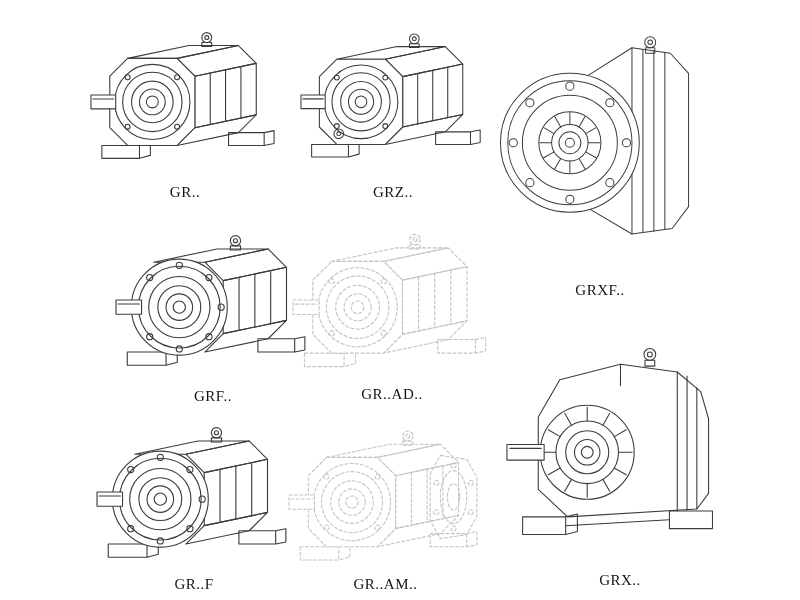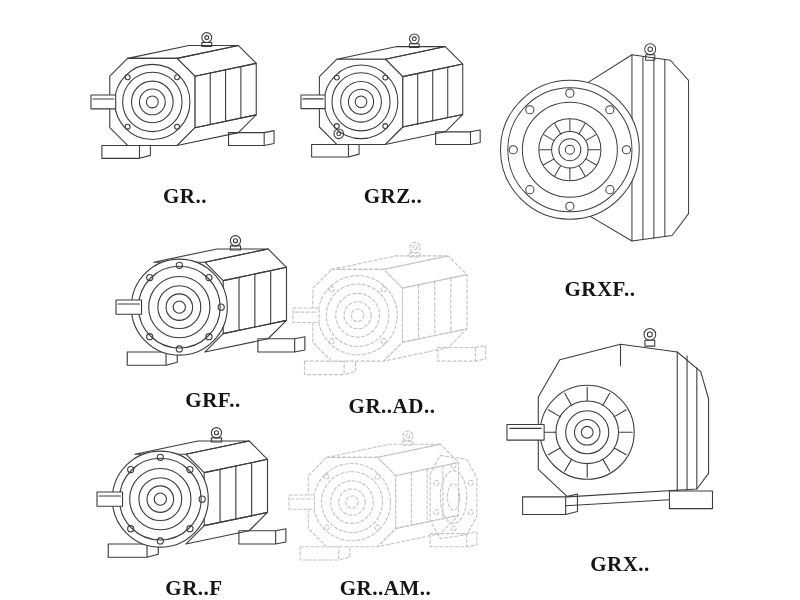--- a/index.html
+++ b/index.html
@@ -4,21 +4,21 @@
 <style>
   html,body{margin:0;padding:0;}
   body{
     width:800px;height:600px;position:relative;overflow:hidden;
     background:#ffffff;
     font-family:"Liberation Serif","DejaVu Serif",serif;
   }
   .fig{position:absolute;margin:0;display:flex;flex-direction:column;align-items:center;}
   .fig svg{display:block;}
   .lbl{
-    font-weight:700;font-size:21px;color:#151515;letter-spacing:.5px;
+    font-weight:400;font-size:15px;color:#151515;letter-spacing:.5px;
     text-align:center;margin-top:4px;white-space:nowrap;
   }
   .draw{fill:none;stroke:#3c3c3c;stroke-width:1.1;stroke-linejoin:round;stroke-linecap:round;}
   .ghost{stroke:#c5c4c3;stroke-dasharray:3 2.2;}
   .defs-holder{position:absolute;width:0;height:0;overflow:hidden;}
 </style>
 </head>
 <body>
 
 <svg class="defs-holder" aria-hidden="true">
@@ -137,35 +137,35 @@
     <svg viewBox="0 0 192 136" width="186" height="168">
       <use href="#sym-foot" class="draw"></use>
       <g class="draw">
           <circle cx="40" cy="107" r="5"></circle>
           <circle cx="40" cy="107" r="2"></circle>
         </g>
     </svg>
     <figcaption class="lbl">GRZ..</figcaption>
   </figure>
 
-  <figure class="fig" style="left:495px;top:21px;width:210px;">
+  <figure class="fig" style="left:495px;top:14px;width:210px;gap:12px;">
     <svg viewBox="0 0 230 250" width="210" height="252">
       <use href="#sym-grxf" class="draw"></use>
     </svg>
     <figcaption class="lbl">GRXF..</figcaption>
   </figure>
 
   <figure class="fig" style="left:115px;top:218px;width:196px;align-items:center;">
     <svg viewBox="0 0 192 136" width="196" height="166">
       <use href="#sym-flangefoot" class="draw"></use>
     </svg>
     <figcaption class="lbl">GRF..</figcaption>
   </figure>
 
-  <figure class="fig" style="left:292px;top:228px;width:200px;">
+  <figure class="fig" style="left:292px;top:220px;width:200px;">
     <svg viewBox="0 0 192 136" width="200" height="162">
       <use href="#sym-foot" class="draw ghost"></use>
     </svg>
     <figcaption class="lbl">GR..AD..</figcaption>
   </figure>
 
   <figure class="fig" style="left:96px;top:414px;width:196px;">
     <svg viewBox="0 0 192 136" width="196" height="158">
       <use href="#sym-flangefoot" class="draw"></use>
     </svg>
@@ -183,20 +183,20 @@
           <circle cx="163" cy="100" r="2.5"></circle>
         <circle cx="146" cy="55" r="2.5"></circle>
           <circle cx="180" cy="55" r="2.5"></circle>
         <circle cx="146" cy="84" r="2.5"></circle>
           <circle cx="180" cy="84" r="2.5"></circle>
       </g>
     </svg>
     <figcaption class="lbl">GR..AM..</figcaption>
   </figure>
 
-  <figure class="fig" style="left:505px;top:296px;width:230px;">
+  <figure class="fig" style="left:505px;top:316px;width:230px;">
     <svg viewBox="0 0 235 235" width="230" height="252">
       <use href="#sym-grx" class="draw"></use>
     </svg>
     <figcaption class="lbl">GRX..</figcaption>
   </figure>
 
 </main>
 
 </body></html>

